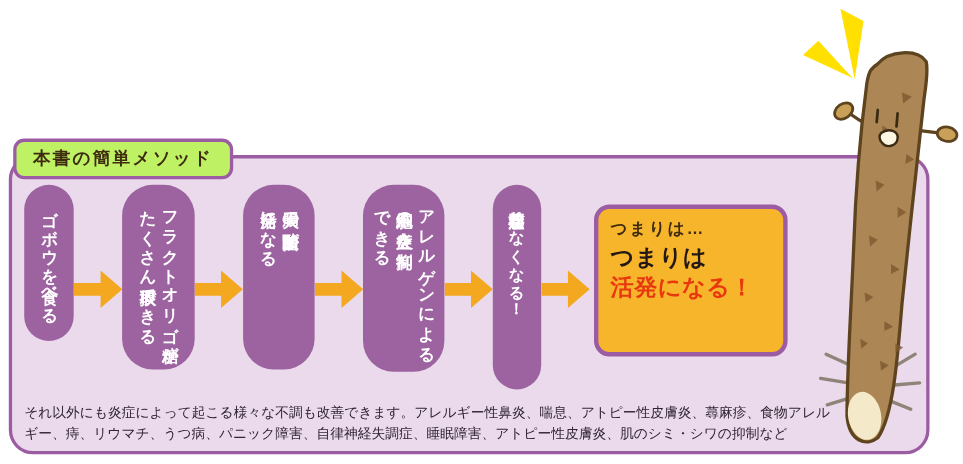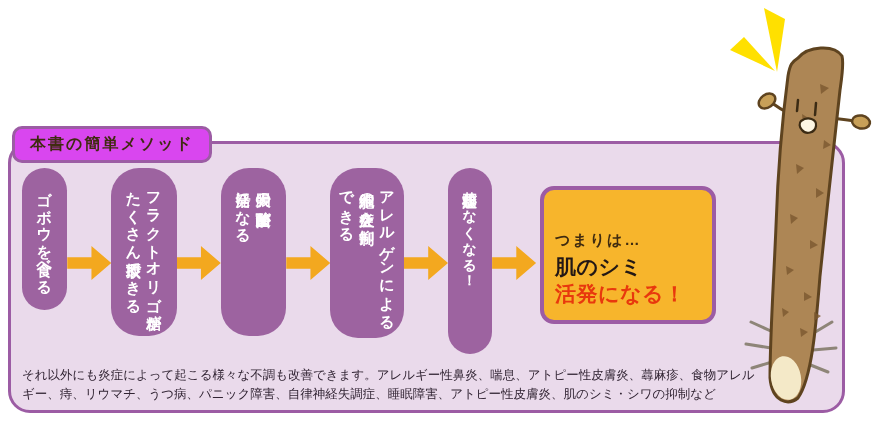--- a/index.html
+++ b/index.html
@@ -5,21 +5,21 @@
   * { margin:0; padding:0; box-sizing:border-box; }
   html,body { width:875px; height:422px; background:#ffffff; overflow:hidden;
     font-family:"Liberation Sans","DejaVu Sans",sans-serif; position:relative; }
 
   
   .panel { position:absolute; left:8px; top:141px; width:837px; height:272px;
     background:#EADAEB; border:3px solid #9C5CA4; border-radius:22px; z-index:1; }
 
   
   .title-box { position:absolute; left:12px; top:126px; z-index:6;
-    background:#d946ef; border:3px solid #9C5CA4; border-radius:10px;
+    background:#bef264; border:3px solid #9C5CA4; border-radius:10px;
     padding:5px 15px; font-size:16px; font-weight:bold; color:#3F2B10;
     letter-spacing:2px; white-space:nowrap; }
 
   
   .flow { position:absolute; left:22px; top:168px; display:flex;
     align-items:flex-start; z-index:3; }
   .pill { background:#9D63A0; border-radius:28px; display:flex;
     flex-direction:row-reverse; justify-content:center; align-items:flex-start;
     padding:13px 14px; gap:3px; flex-shrink:0; }
   .vcol { writing-mode:vertical-rl; color:#ffffff; font-weight:bold;
@@ -28,21 +28,21 @@
   .pill.p5 .vcol { font-size:14px; }
   .arrow { width:44px; height:34px; background:#F3A81F; flex-shrink:0;
     margin-top:78px;
     clip-path:polygon(0 33%,55% 33%,55% 0,100% 50%,55% 100%,55% 67%,0 67%); }
 
   
   .conclusion { position:absolute; left:540px; top:186px; width:176px; height:138px;
     background:#F7B52C; border:4px solid #9C5CA4; border-radius:14px;
     padding:9px 8px 8px 11px; z-index:4; }
   .c-intro { font-size:15px; font-weight:bold; color:#3F2B10;
-    letter-spacing:2px; margin-bottom:3px;margin-top:32px; }
+    letter-spacing:2px; margin-bottom:3px; }
   .c-line { font-size:21px; font-weight:bold; line-height:1.3;
     letter-spacing:0.5px; color:#231815; white-space:nowrap; }
   .red { color:#E8380D; }
 
   
   .caption { position:absolute; left:22px; top:366px; width:740px; z-index:3;
     font-size:12.5px; line-height:1.5; color:#312433; letter-spacing:0; }
   .caption div { white-space:nowrap; }
 
   
@@ -80,21 +80,21 @@
   </div>
   <div class="arrow"></div>
   <div class="pill p5" style="height:186px">
     <span class="vcol">花粉症症状がなくなる！</span>
   </div>
   <div class="arrow"></div>
 </div>
 
 <div class="conclusion">
   <div class="c-intro">つまりは…</div>
-  <div class="c-line">肌のシミ</div>
+  <div class="c-line">つまりは</div>
   <div class="c-line red">活発になる！</div>
 </div>
 
 <div class="caption">
   <div>それ以外にも炎症によって起こる様々な不調も改善できます。アレルギー性鼻炎、喘息、アトピー性皮膚炎、蕁麻疹、食物アレル</div>
   <div>ギー、痔、リウマチ、うつ病、パニック障害、自律神経失調症、睡眠障害、アトピー性皮膚炎、肌のシミ・シワの抑制など</div>
 </div>
 
 <svg class="burdock" viewBox="0 0 147 404" aria-hidden="true">
 

